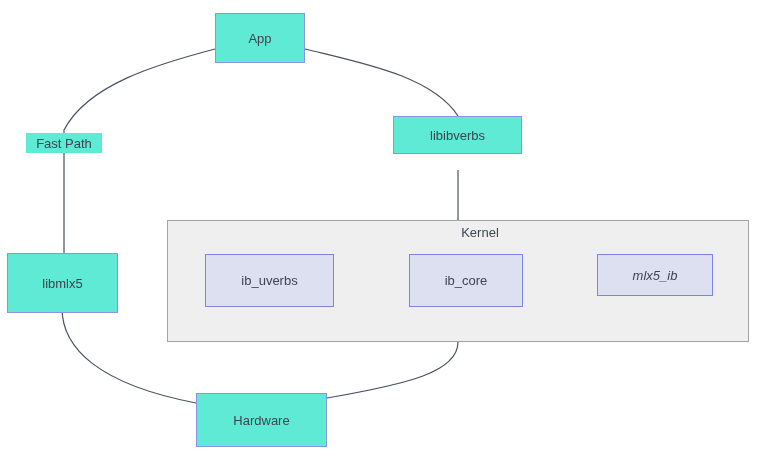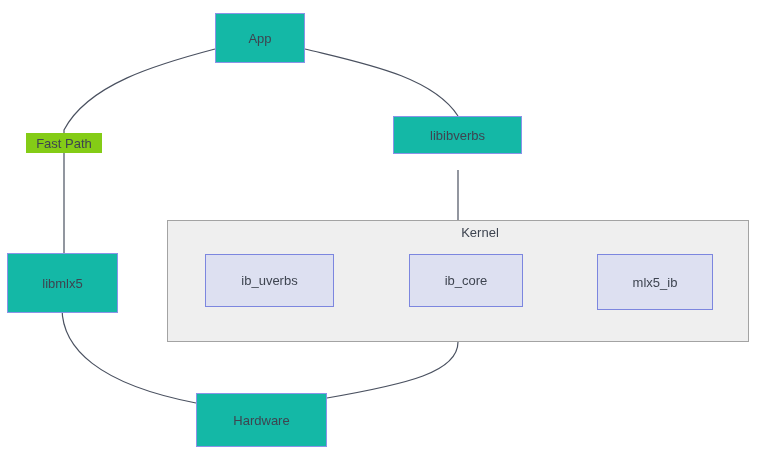--- a/index.html
+++ b/index.html
@@ -18,21 +18,21 @@
     width: 757px; height: 456px;
   }
   #edges path {
     fill: none;
     stroke: #4a5160;
     stroke-width: 1.2;
   }
   .node {
     position: absolute;
     box-sizing: border-box;
-    background: #14b8a6;
+    background: #5eead4;
     border: 1px solid #8a93e8;
     display: flex;
     align-items: center;
     justify-content: center;
     font-size: 13px;
     text-align: center;
   }
   .node.kernel-child {
     background: #dde0f1;
     border-color: #7c86df;
@@ -46,35 +46,35 @@
   .container-label {
     position: absolute;
     left: 0; right: 0;
     top: 4px;
     text-align: center;
     font-size: 13px;
     margin-left: 44px;
   }
   .edge-label {
     position: absolute;
-    background: #84cc16;
+    background: #5eead4;
     font-size: 13px;
     display: flex;
     align-items: center;
     justify-content: center;
   }
   
   #node-app        { left: 215px; top: 13px;  width: 90px;  height: 50px; }
   #node-libibverbs { left: 393px; top: 116px; width: 129px; height: 38px; }
   #node-libmlx5    { left: 7px;   top: 253px; width: 111px; height: 60px; }
   #node-hardware   { left: 196px; top: 393px; width: 131px; height: 54px; }
   #container-kernel{ left: 167px; top: 220px; width: 582px; height: 122px; }
   #node-ib-uverbs  { left: 205px; top: 254px; width: 129px; height: 53px; }
   #node-ib-core    { left: 409px; top: 254px; width: 114px; height: 53px; }
-  #node-mlx5-ib    { left: 597px; top: 254px; width: 116px; height: 56px; }
+  #node-mlx5-ib    { left: 597px; top: 254px; width: 116px; height: 42px; font-style: italic; }
   #label-fast-path { left: 26px;  top: 133px; width: 76px;  height: 20px; }
 </style>
 </head>
 <body>
 
 <div id="canvas">
 
   <svg id="edges" viewBox="0 0 757 456" xmlns="http://www.w3.org/2000/svg">
 
     <path d="M 215 49 C 158 64 88 84 64 130 L 64 253"></path>

